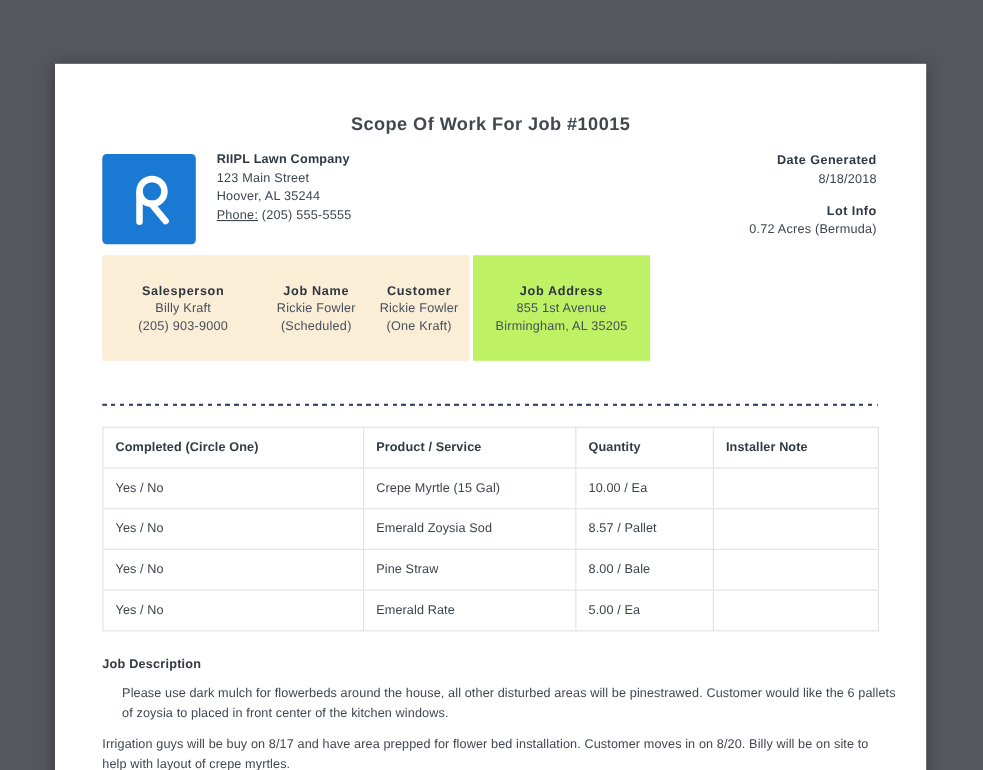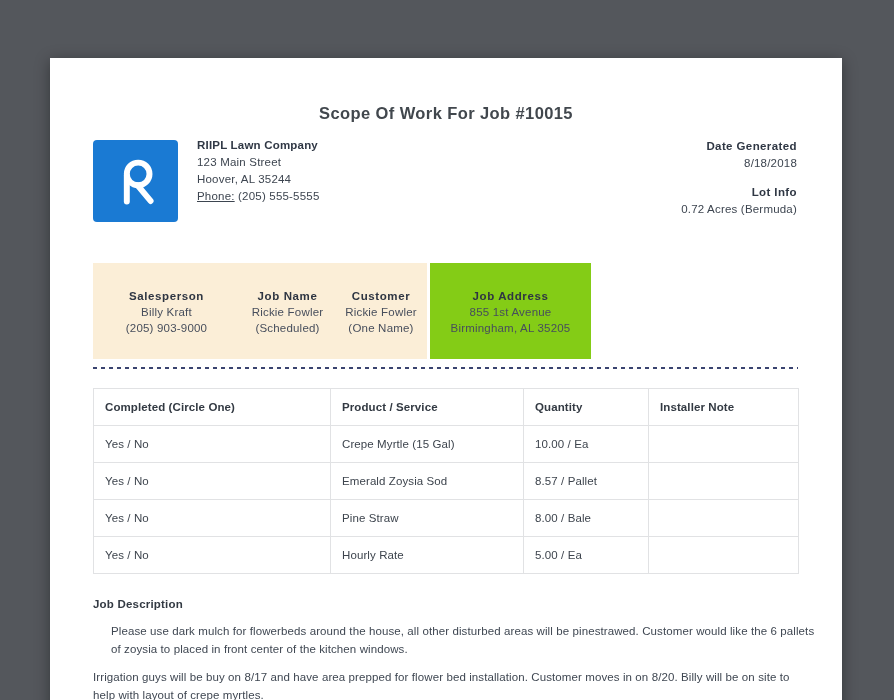--- a/index.html
+++ b/index.html
@@ -56,38 +56,38 @@
     font-size: 11.5px;
     line-height: 17px;
     color: #3d4550;
     letter-spacing: 0.2px;
   }
   .meta-label { font-weight: bold; color: #2f3744; letter-spacing: 0.4px; }
   .meta-gap { height: 12px; }
   
   .info-band {
     position: absolute;
-    left: 43px; top: 205px;
+    left: 43px; top: 174px;
     height: 96px;
     display: flex;
   }
   .band-cream {
     width: 334px; height: 96px;
     background: #fbeed7;
     display: flex;
     padding-top: 25px;
   }
   .band-col { text-align: center; font-size: 11.5px; line-height: 16px; }
   .band-col.c1 { width: 147px; }
   .band-col.c2 { width: 95px; }
   .band-col.c3 { width: 92px; }
   .band-gap { width: 3px; background: #ffffff; }
   .band-tan {
     width: 161px; height: 96px;
-    background: #84cc16;
+    background: #bef264;
     text-align: center;
     font-size: 11.5px; line-height: 16px;
     padding-top: 25px;
   }
   .band-label { font-weight: bold; color: #2e3542; letter-spacing: 0.6px; }
   .band-val { color: #474e5c; letter-spacing: 0.2px; text-align: center; }
   
   .dotted-divider {
     position: absolute;
     left: 43px; top: 309px;
@@ -177,21 +177,21 @@
           <div class="band-val">(205) 903-9000</div>
         </div>
         <div class="band-col c2">
           <div class="band-label">Job Name</div>
           <div class="band-val">Rickie Fowler</div>
           <div class="band-val">(Scheduled)</div>
         </div>
         <div class="band-col c3">
           <div class="band-label">Customer</div>
           <div class="band-val">Rickie Fowler</div>
-          <div class="band-val">(One Name)</div>
+          <div class="band-val">(One Kraft)</div>
         </div>
       </div>
       <div class="band-gap"></div>
       <div class="band-tan">
         <div class="band-label">Job Address</div>
         <div class="band-val">855 1st Avenue</div>
         <div class="band-val">Birmingham, AL 35205</div>
       </div>
     </div>
 
@@ -226,21 +226,21 @@
           <td></td>
         </tr>
         <tr>
           <td>Yes / No</td>
           <td>Pine Straw</td>
           <td>8.00 / Bale</td>
           <td></td>
         </tr>
         <tr>
           <td>Yes / No</td>
-          <td>Hourly Rate</td>
+          <td>Emerald Rate</td>
           <td>5.00 / Ea</td>
           <td></td>
         </tr>
       </tbody>
     </table>
 
     <div class="job-desc-heading">Job Description</div>
     <div class="job-desc-para para-1">Please use dark mulch for flowerbeds around the house, all other disturbed areas will be pinestrawed. Customer would like the 6 pallets of zoysia to placed in front center of the kitchen windows.</div>
     <div class="job-desc-para para-2">Irrigation guys will be buy on 8/17 and have area prepped for flower bed installation. Customer moves in on 8/20. Billy will be on site to help with layout of crepe myrtles.</div>
 

